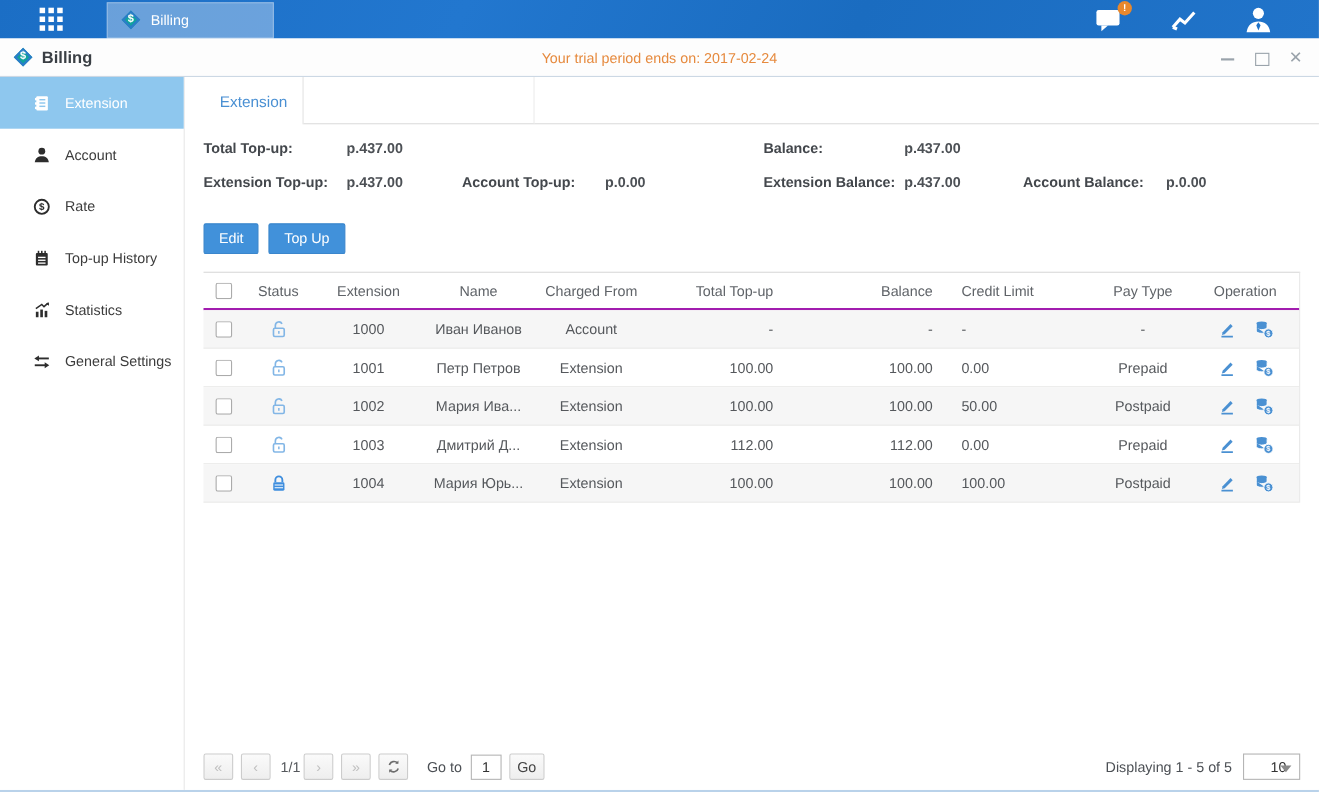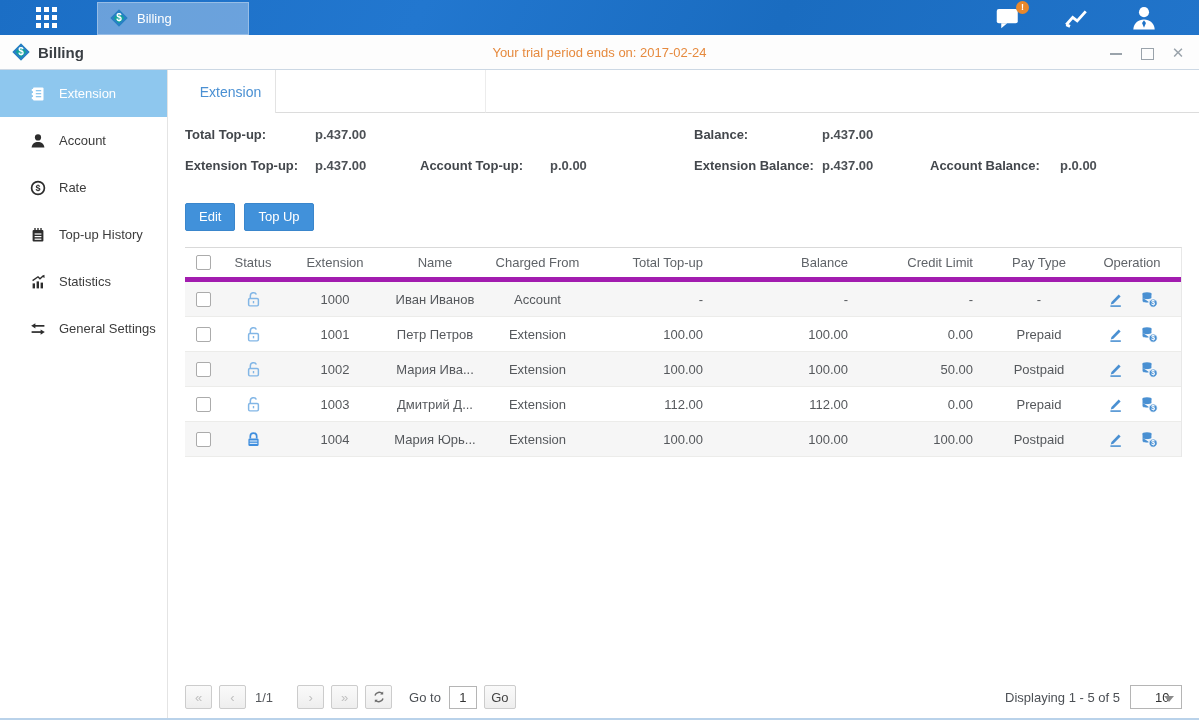--- a/index.html
+++ b/index.html
@@ -64,46 +64,46 @@
   .c3l{left:526px;} .c3v{left:654px;} .c4l{left:762px;} .c4v{left:892px;}
 
   
   .btn-row { margin:10px 0 0 17px; display:flex; gap:9px; height:28px; }
   .btn { background:#4191da; border:1px solid #3a86cc; color:#fff; font-size:13px;
     padding:0 13px; border-radius:2px; cursor:pointer; line-height:26px; }
 
   
   .tbl { margin:16px 17px 0 17px; border-top:1px solid #d9d9d9; border-right:1px solid #e8e8e8; }
   .trow { display:flex; align-items:center; height:35px; border-bottom:1px solid #ececea; font-size:13px; color:#55585c; }
-  .trow.head { height:34px; color:#5f6368; border-bottom:5px solid #a21caf; }
+  .trow.head { height:34px; color:#5f6368; border-bottom:2px solid #a21caf; }
   .trow:not(.head):nth-child(odd) { background:#f6f6f6; }
   .cell { padding:0 4px; overflow:hidden; white-space:nowrap; }
   .col-chk { width:36px; display:flex; justify-content:center; }
   .col-status { width:64px; text-align:center; }
   .col-ext { width:100px; text-align:center; }
   .col-name { width:100px; text-align:center; }
   .col-charged { width:105px; text-align:center; }
   .col-topup { width:135px; text-align:right; padding-right:22px; }
   .col-balance { width:145px; text-align:right; padding-right:22px; }
-  .col-credit { width:125px; text-align:right; padding-right:22px; }
+  .col-credit { width:125px; text-align:left; padding-right:22px; }
   .col-pay { width:88px; text-align:center; }
   .col-op { flex:1; display:flex; justify-content:center; gap:16px; align-items:center; }
   .checkbox { width:15px; height:15px; border:1px solid #ababab; border-radius:2px; background:#fff; cursor:pointer; }
   .lock svg { display:none; vertical-align:middle; }
   .lock.unlocked svg.unlocked-svg { display:inline; }
   .lock.locked svg.locked-svg { display:inline; }
   .op-icon { cursor:pointer; display:inline-flex; }
 
   
   .pager { position:absolute; left:17px; right:17px; bottom:8px; height:26px;
     display:flex; align-items:center; font-size:13px; color:#4c5055; }
   .pbtn { width:27px; height:24px; background:linear-gradient(#fafafa,#eee); border:1px solid #ccc;
     border-radius:2px; display:flex; align-items:center; justify-content:center;
     color:#c0c0c0; font-size:13px; margin-right:7px; cursor:pointer; user-select:none; }
-  .page-ind { margin:0 24px 0 2px; color:#55585c; }
+  .page-ind { margin:0 3px 0 2px; color:#55585c; }
   .goto-lbl { margin:0 8px 0 10px; }
   .goto-input { width:28px; height:23px; border:1px solid #b5b5b5; text-align:center; font-size:13px;
     color:#333; font-family:"Liberation Sans",sans-serif; }
   .go-btn { margin-left:7px; color:#444; width:32px; }
   .pager-right { margin-left:auto; display:flex; align-items:center; gap:10px; }
   .pagesize { width:52px; height:24px; border:1px solid #b5b5b5; display:flex; align-items:center;
     padding-left:24px; cursor:pointer; color:#333; background:#fff; position:relative; }
   .pagesize .tri { position:absolute; right:7px; top:10px; width:0; height:0;
     border-left:5px solid transparent; border-right:5px solid transparent; border-top:6px solid #8a8a8a; }
 </style>

